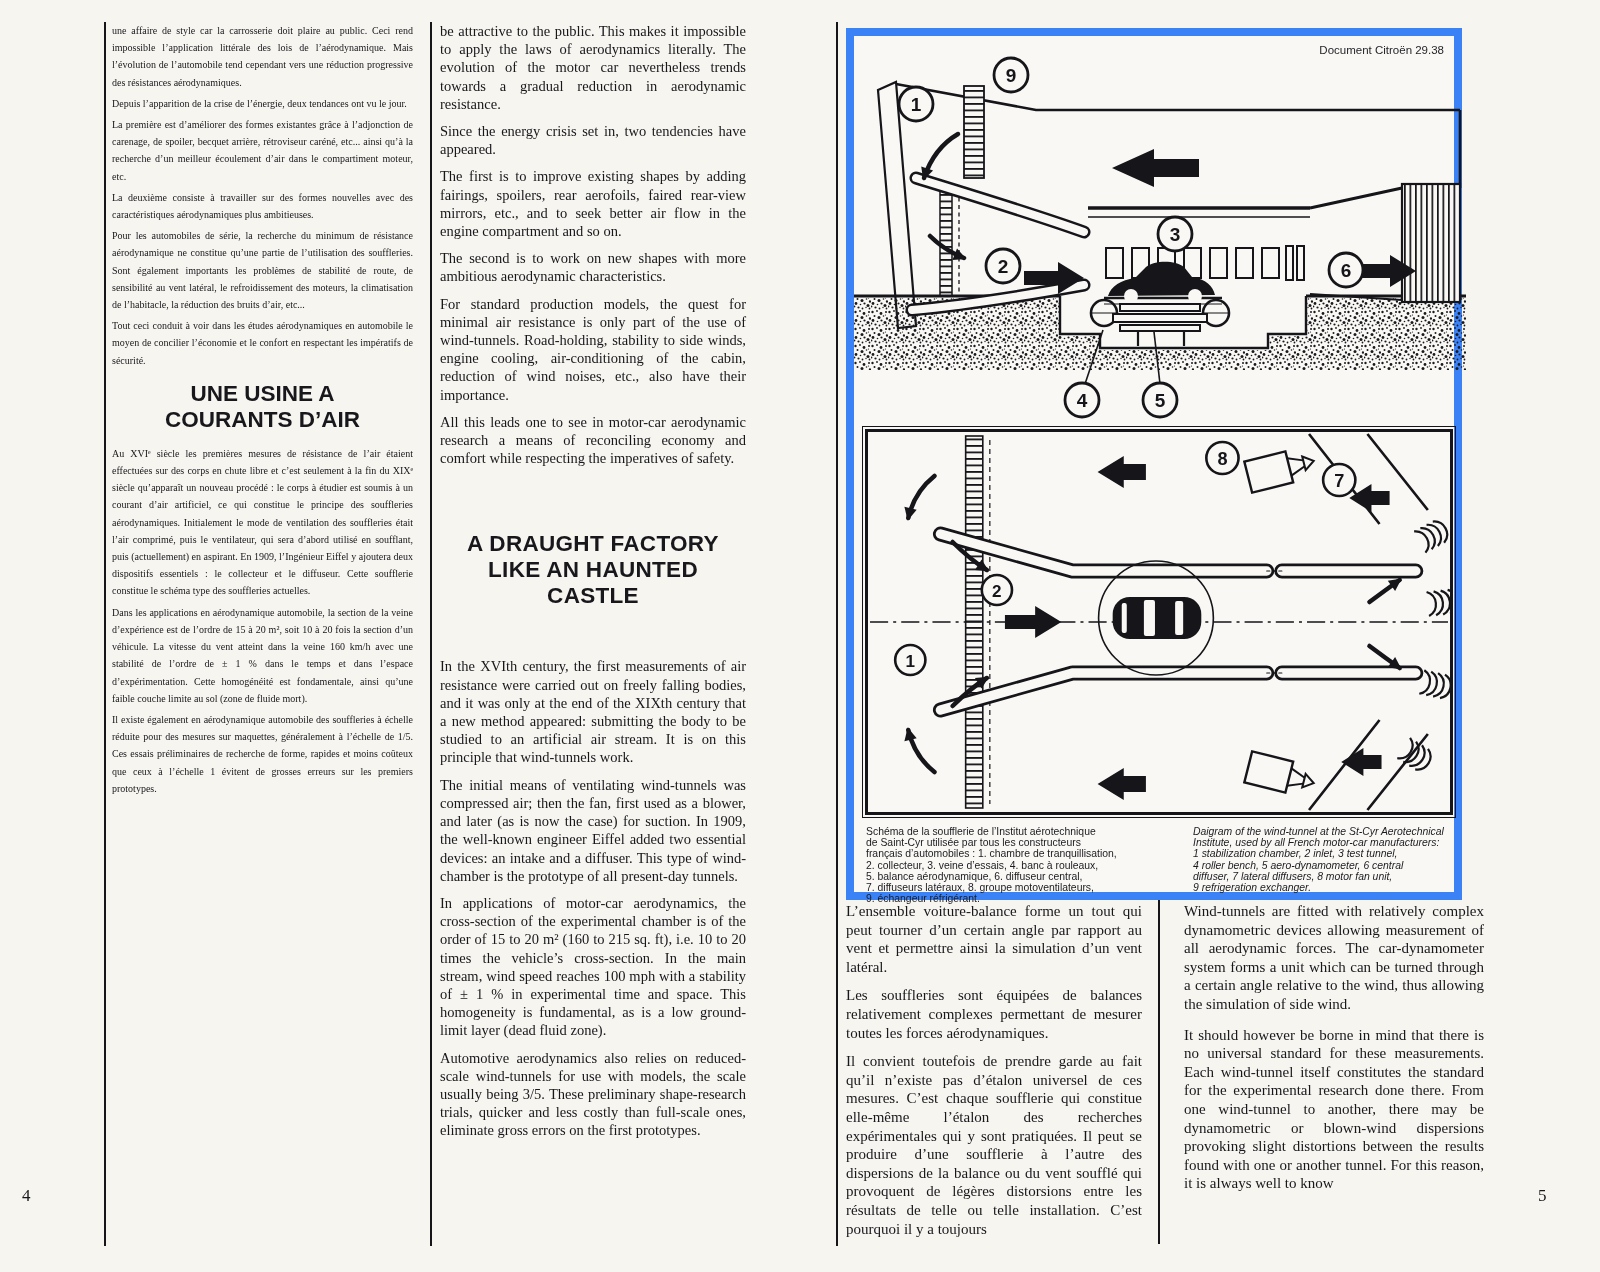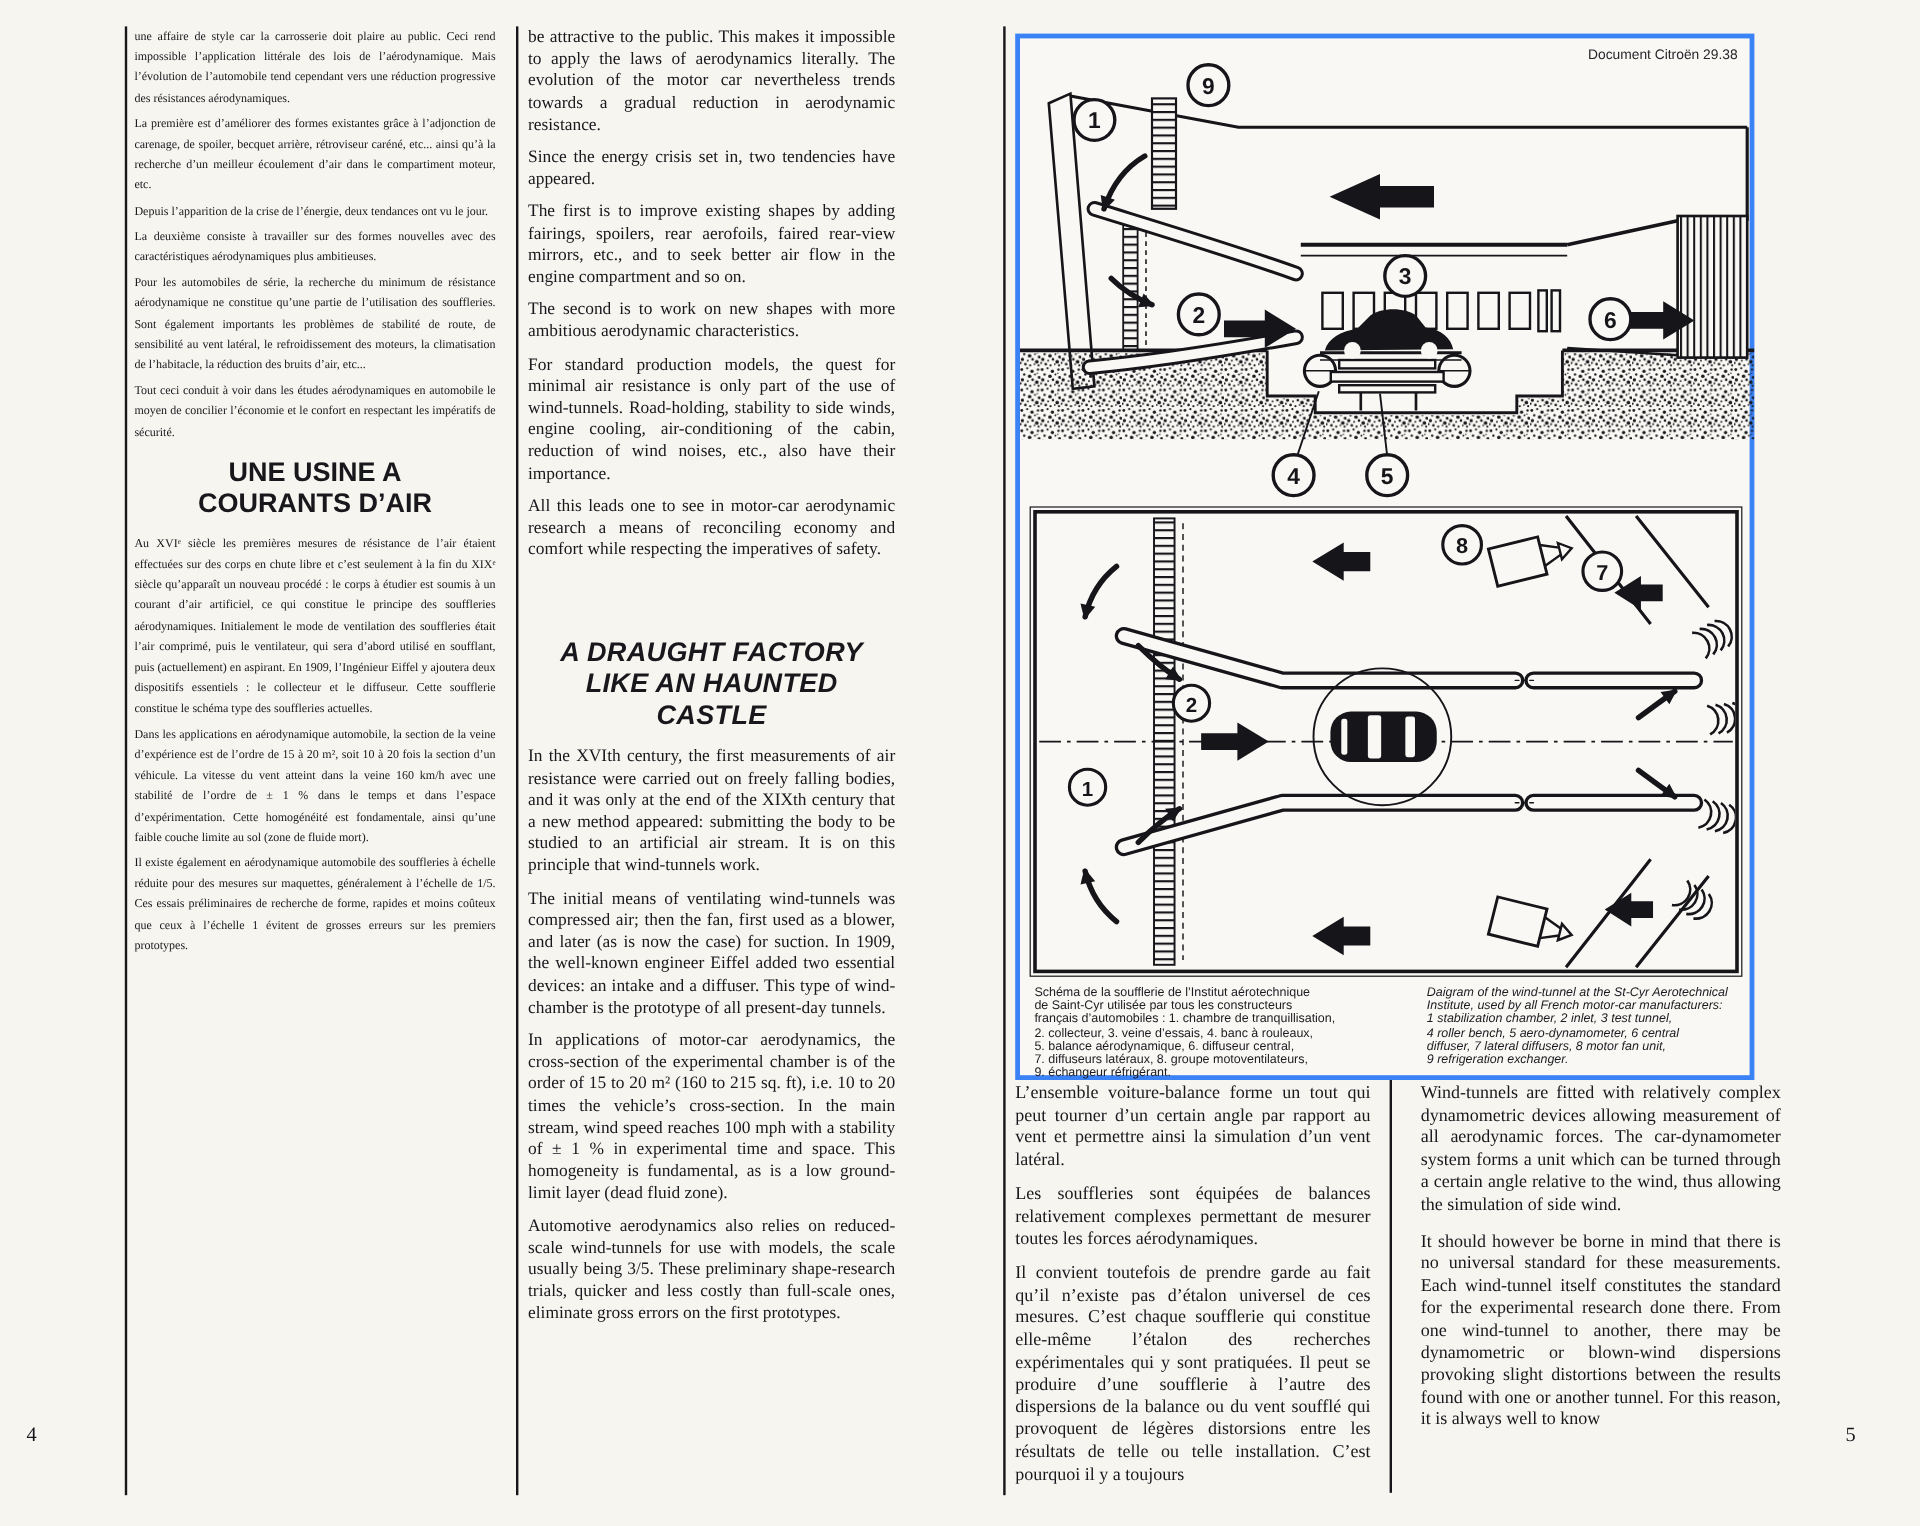--- a/index.html
+++ b/index.html
@@ -7,24 +7,24 @@
         font-family:"Liberation Serif",serif;overflow:hidden;}
   .vrule{position:absolute;width:2px;background:#15151a;}
   .col{position:absolute;text-align:justify;}
   .col p{margin:0;}
   .colA p{font-size:10px;line-height:17.2px;margin-bottom:4px;}
   .colB p{font-size:14.5px;line-height:18.2px;margin-bottom:9px;}
   .colC p{font-size:15px;line-height:18.6px;margin-bottom:10px;}
   .colD p{font-size:15px;line-height:18.6px;margin-bottom:12px;}
   .headfr,.headen{font-family:"Liberation Sans",sans-serif;font-weight:bold;text-align:center;
         white-space:pre-line;font-size:22.5px;line-height:26px;margin:12px 4px 12px;}
-  .headen{font-style:italic;margin-top:64px;margin-bottom:12px;letter-spacing:.3px;}
+  .headen{margin-top:64px;margin-bottom:48px;letter-spacing:.3px;}
   .pagenum{position:absolute;font-size:17px;}
   .figure{position:absolute;left:846px;top:28px;width:616px;height:872px;
-          border:4px solid #3b82f6;box-sizing:border-box;background:#f9f8f4;}
+          border:8px solid #3b82f6;box-sizing:border-box;background:#f9f8f4;}
   .credit{position:absolute;top:8px;right:10px;font-family:"Liberation Sans",sans-serif;
           font-size:11.5px;color:#26262b;}
   .topsvg{position:absolute;left:0;top:2px;}
   .planbox{position:absolute;left:8px;top:390px;width:594px;height:392px;
            border:1px solid #15151a;box-sizing:border-box;}
   .planinner{position:absolute;left:2px;top:2px;right:2px;bottom:2px;border:3px solid #15151a;}
   .planinner svg{display:block;width:100%;height:100%;}
   .cap{position:absolute;top:790px;font-family:"Liberation Sans",sans-serif;
        font-size:10.4px;line-height:11.2px;white-space:pre-line;color:#1b1b20;}
   .capFR{left:12px;width:288px;}
@@ -36,22 +36,22 @@
 
 <div class="page">
 
   <div class="vrule" style="left:104px;top:22px;height:1224px"></div>
   <div class="vrule" style="left:430px;top:22px;height:1224px"></div>
   <div class="vrule" style="left:836px;top:22px;height:1224px"></div>
   <div class="vrule" style="left:1158px;top:900px;height:344px"></div>
 
   <div class="col colA" style="left:112px;top:22px;width:301px">
     <p>une affaire de style car la carrosserie doit plaire au public. Ceci rend impossible l’application littérale des lois de l’aérodynamique. Mais l’évolution de l’automobile tend cependant vers une réduction progressive des résistances aérodynamiques.</p>
+    <p>Depuis l’apparition de la crise de l’énergie, deux tendances ont vu le jour.</p>
     <p>La première est d’améliorer des formes existantes grâce à l’adjonction de carenage, de spoiler, becquet arrière, rétroviseur caréné, etc... ainsi qu’à la recherche d’un meilleur écoulement d’air dans le compartiment moteur, etc.</p>
-    <p>Depuis l’apparition de la crise de l’énergie, deux tendances ont vu le jour.</p>
     <p>La deuxième consiste à travailler sur des formes nouvelles avec des caractéristiques aérodynamiques plus ambitieuses.</p>
     <p>Pour les automobiles de série, la recherche du minimum de résistance aérodynamique ne constitue qu’une partie de l’utilisation des souffleries. Sont également importants les problèmes de stabilité de route, de sensibilité au vent latéral, le refroidissement des moteurs, la climatisation de l’habitacle, la réduction des bruits d’air, etc...</p>
     <p>Tout ceci conduit à voir dans les études aérodynamiques en automobile le moyen de concilier l’économie et le confort en respectant les impératifs de sécurité.</p>
     <div class="headfr">UNE USINE A
 COURANTS D’AIR</div>
     <p>Au XVIᵉ siècle les premières mesures de résistance de l’air étaient effectuées sur des corps en chute libre et c’est seulement à la fin du XIXᵉ siècle qu’apparaît un nouveau procédé : le corps à étudier est soumis à un courant d’air artificiel, ce qui constitue le principe des souffleries aérodynamiques. Initialement le mode de ventilation des souffleries était l’air comprimé, puis le ventilateur, qui sera d’abord utilisé en soufflant, puis (actuellement) en aspirant. En 1909, l’Ingénieur Eiffel y ajoutera deux dispositifs essentiels : le collecteur et le diffuseur. Cette soufflerie constitue le schéma type des souffleries actuelles.</p>
     <p>Dans les applications en aérodynamique automobile, la section de la veine d’expérience est de l’ordre de 15 à 20 m², soit 10 à 20 fois la section d’un véhicule. La vitesse du vent atteint dans la veine 160 km/h avec une stabilité de l’ordre de ± 1 % dans le temps et dans l’espace d’expérimentation. Cette homogénéité est fondamentale, ainsi qu’une faible couche limite au sol (zone de fluide mort).</p>
     <p>Il existe également en aérodynamique automobile des souffleries à échelle réduite pour des mesures sur maquettes, généralement à l’échelle de 1/5. Ces essais préliminaires de recherche de forme, rapides et moins coûteux que ceux à l’échelle 1 évitent de grosses erreurs sur les premiers prototypes.</p>
   </div>
 

